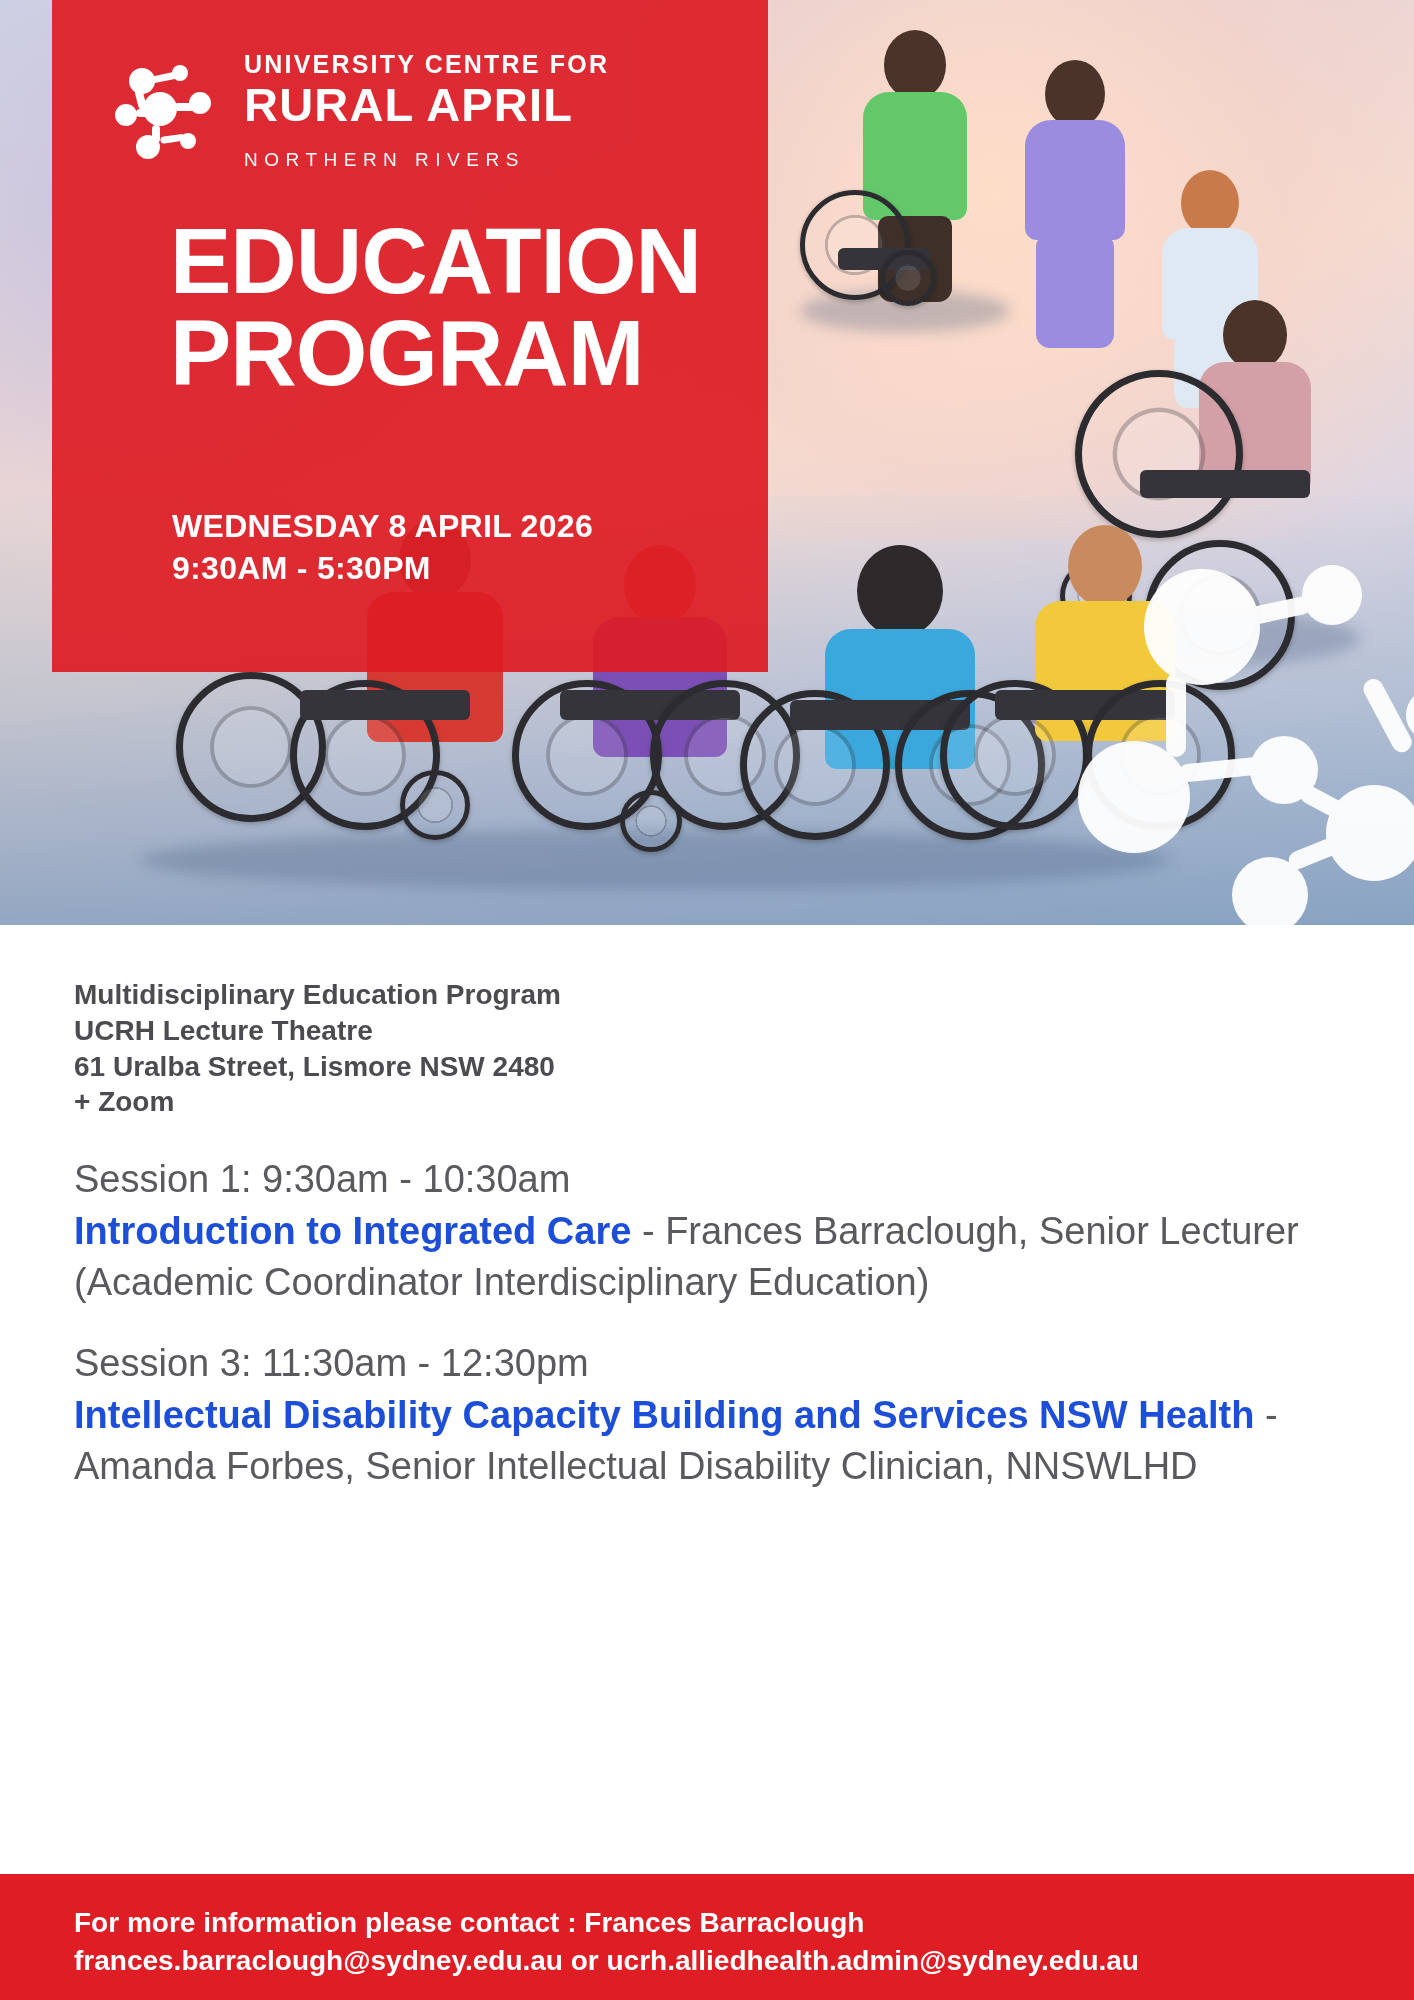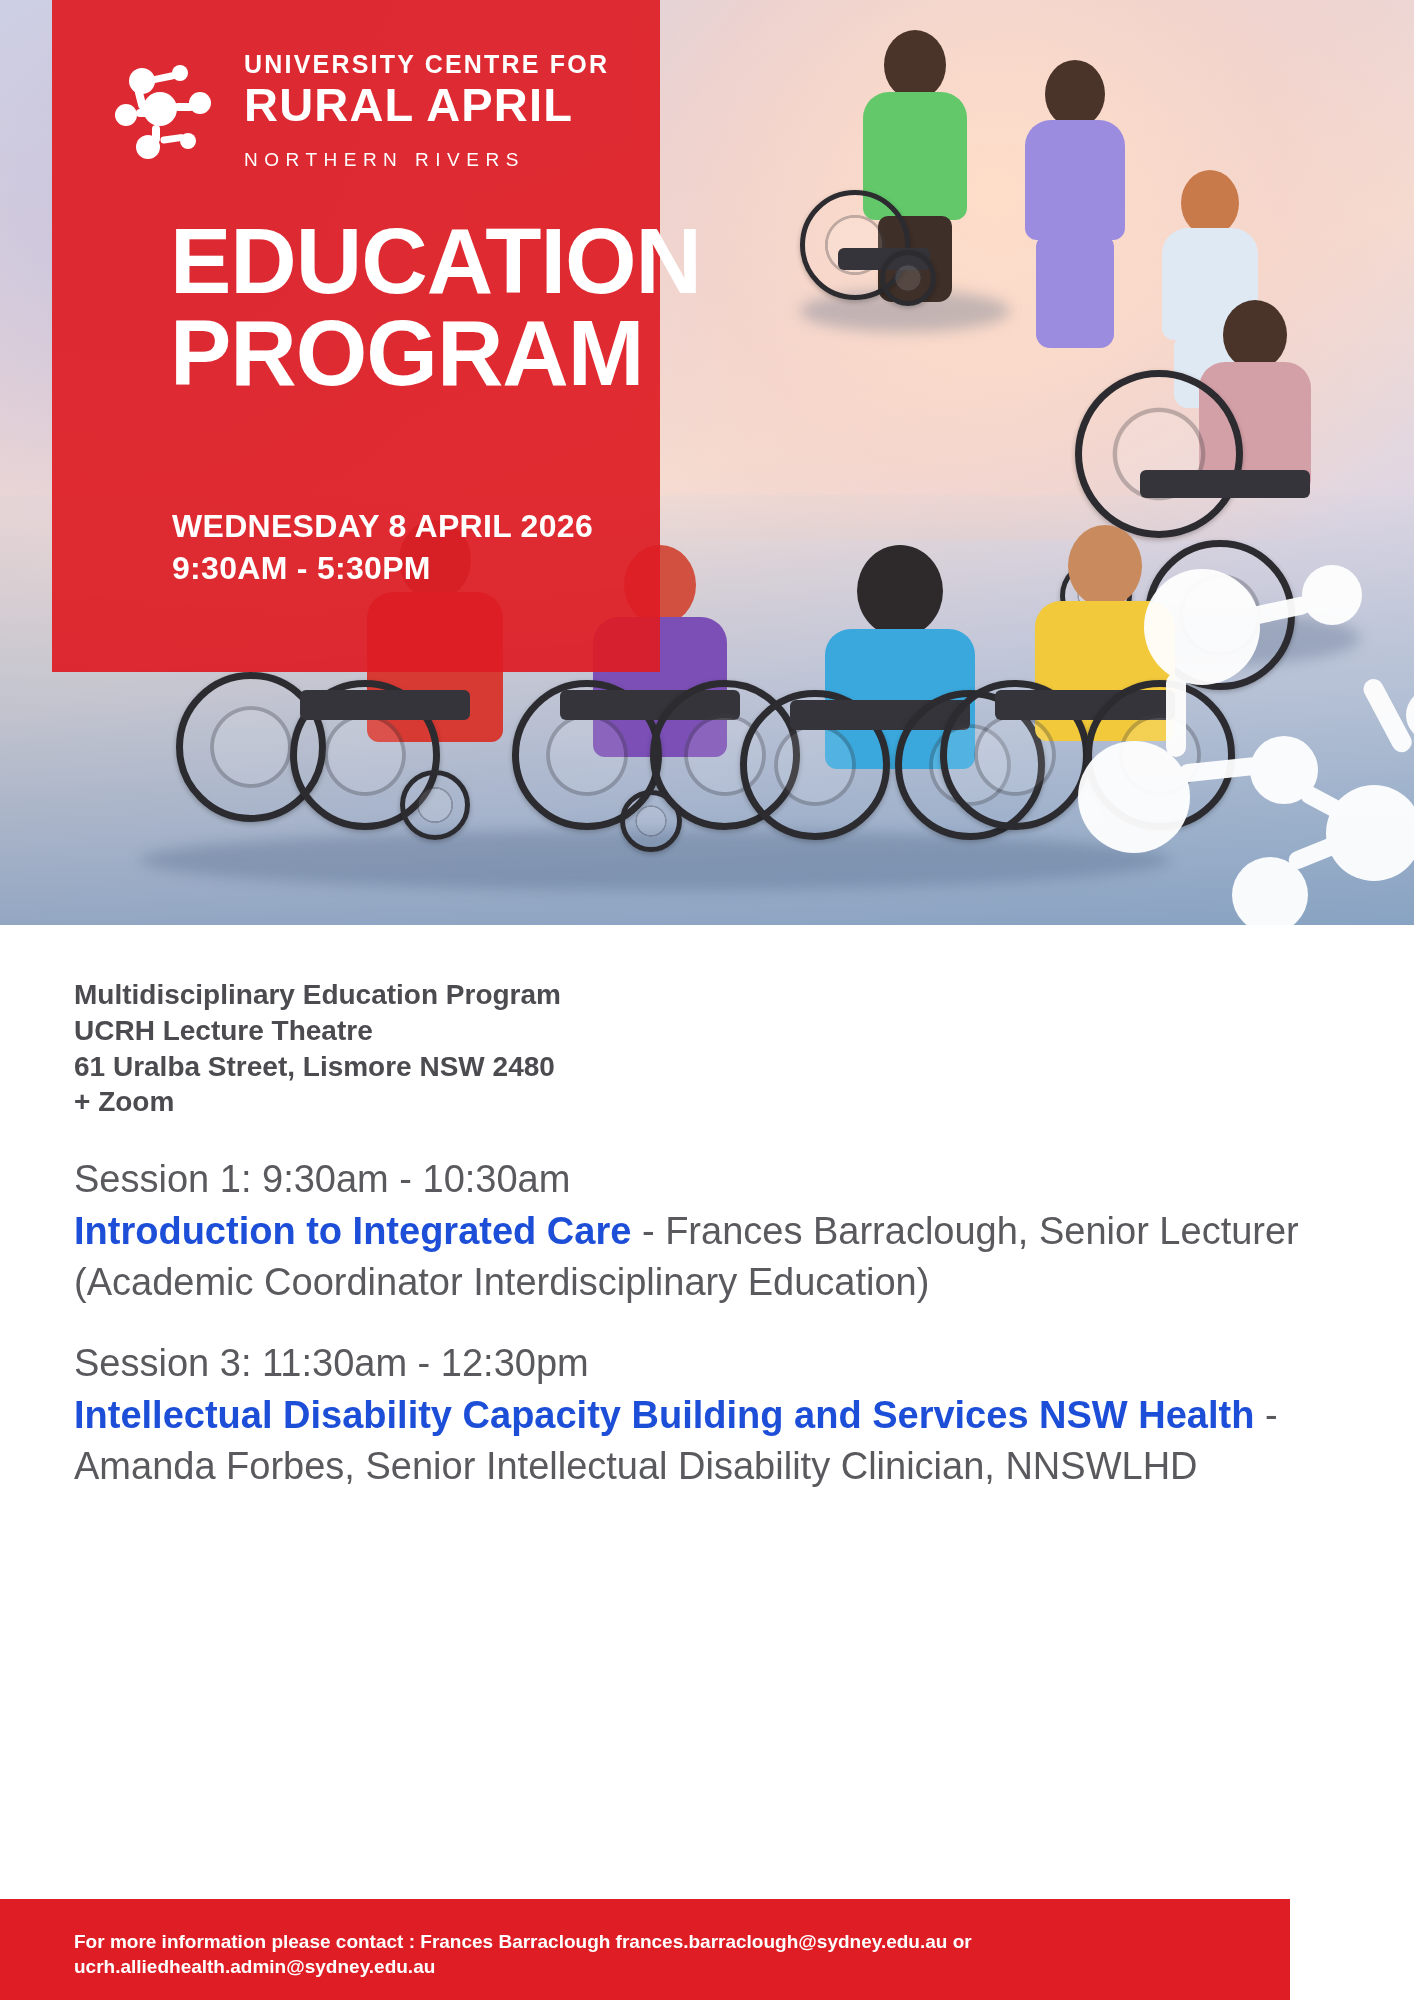--- a/index.html
+++ b/index.html
@@ -79,21 +79,21 @@
     position: absolute;
     border-radius: 50%;
     background: rgba(70,92,125,0.30);
     filter: blur(7px);
   }
 
   
   .red-panel {
     position: absolute;
     left: 52px; top: 0;
-    width: 608px; height: 672px;
+    width: 716px; height: 672px;
     background: rgba(222,29,37,0.93);
   }
   .logo-row {
     position: absolute;
     left: 62px; top: 52px;
     display: flex;
     align-items: center;
     gap: 22px;
   }
   .logo-mark { width: 108px; height: 96px; }
@@ -156,25 +156,25 @@
     margin-bottom: 30px;
   }
   .session .when { display: block; }
   .session .topic { font-weight: bold; color: #1d4ed8; }
   .session .who { }
 
   
   .footer {
     position: absolute;
     left: 0; bottom: 0;
-    width: 1290px;
+    width: 1414px;
     min-height: 92px;
     background: #de1d25;
     color: #ffffff;
-    font-size: 19px;
+    font-size: 28px;
     font-weight: bold;
     line-height: 1.35;
     padding: 30px 74px 20px 74px;
   }
 </style>
 </head>
 <body>
 
 <div class="poster">
 

